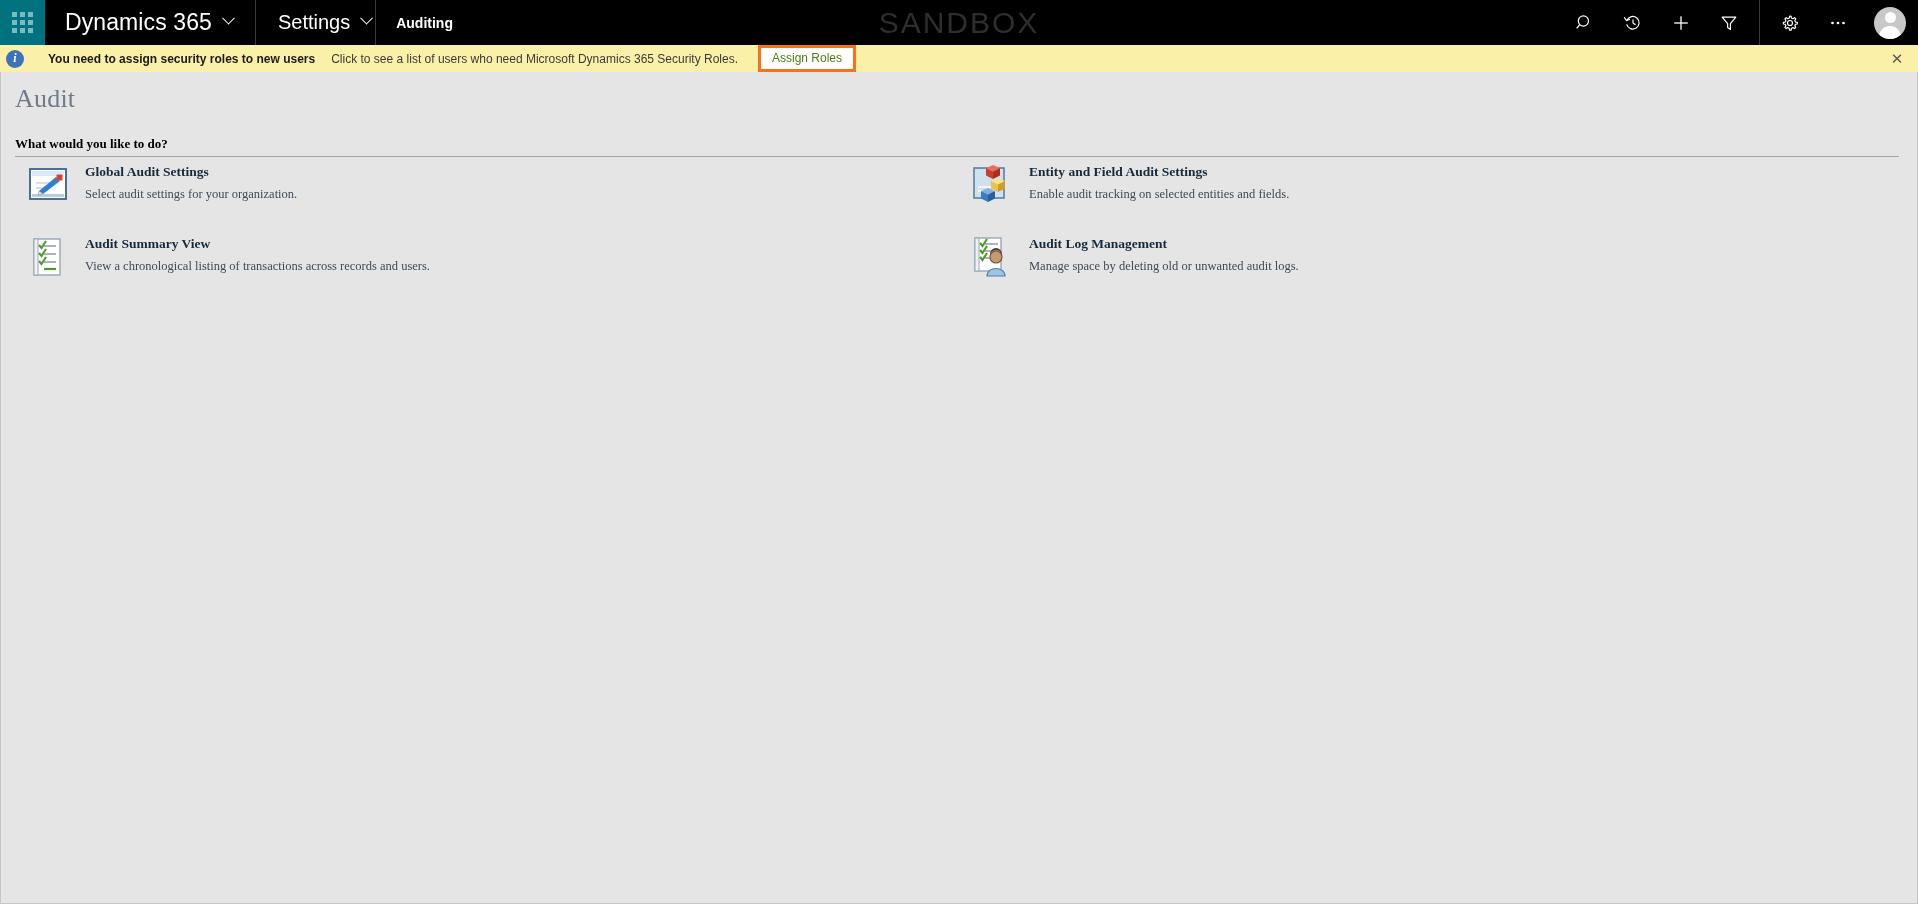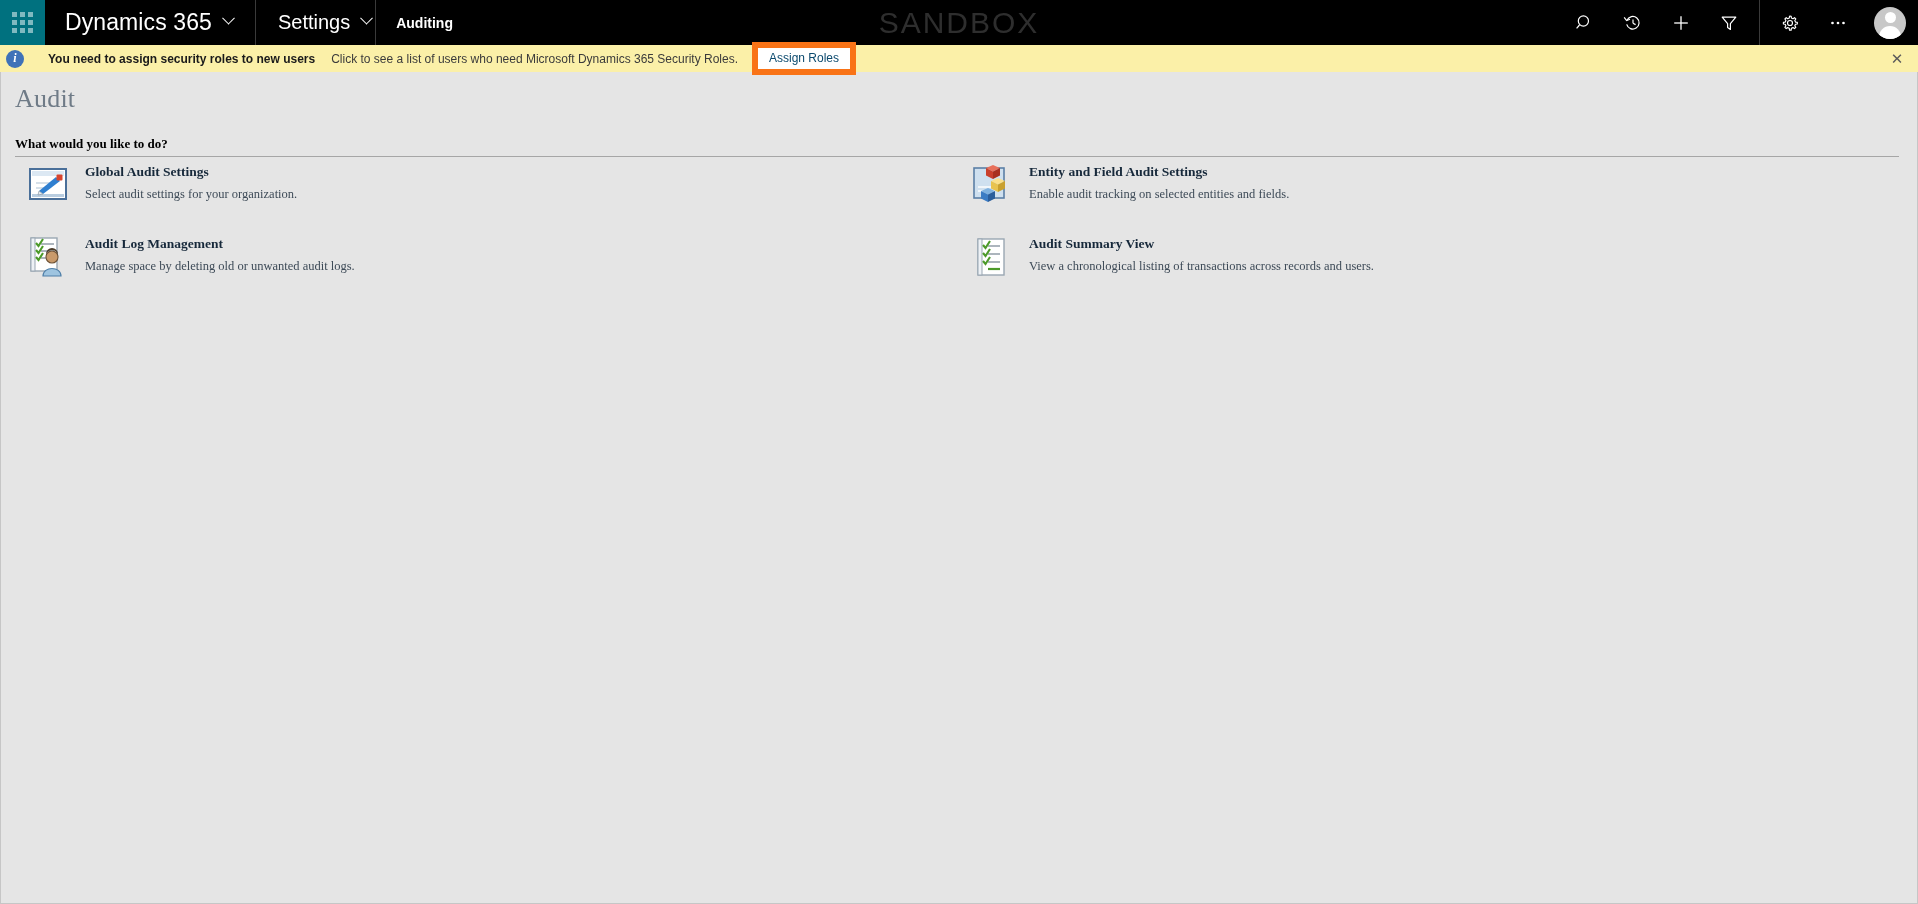--- a/index.html
+++ b/index.html
@@ -118,25 +118,25 @@
     background: #3f72b8;
     color: #ffffff;
     display: flex; align-items: center; justify-content: center;
     font-size: 12px; font-weight: 700; font-style: italic;
     font-family: "Liberation Serif", serif;
     flex: 0 0 18px;
   }
   .notif-strong { font-weight: 700; margin-left: 24px; font-size: 12px; }
   .notif-desc { margin-left: 16px; color: #3b3b3b; font-size: 12px; }
   .notif-btn {
-    margin-left: 14px;
+    margin-left: 20px;
     background: #ffffff;
-    border: 6px solid #f97316;
+    border: 3px solid #f97316;
     font-size: 12px;
-    color: #0c4a6e;
+    color: #4d7c0f;
     padding: 3px 11px;
     cursor: pointer;
     font-family: "Liberation Sans", sans-serif;
     line-height: 1.2;
   }
   .notif-close {
     position: absolute;
     right: 10px; top: 50%; transform: translateY(-50%);
     width: 22px; height: 22px;
     display: flex; align-items: center; justify-content: center;
@@ -361,53 +361,53 @@
       </span>
       <span class="tile-text">
         <span class="tile-title" style="display:block">Entity and Field Audit Settings</span>
         <span class="tile-desc" style="display:block">Enable audit tracking on selected entities and fields.</span>
       </span>
     </div>
 
     <div class="tile">
       <span class="tile-icon">
         <svg width="46" height="44" viewBox="0 0 46 44">
+          <rect x="9" y="4" width="26" height="36" fill="#ffffff" stroke="#9aa7b3" stroke-width="1.4"></rect>
+          <rect x="9" y="4" width="4" height="36" fill="#eef2f6" stroke="#9aa7b3" stroke-width="1"></rect>
+          <line x1="19" y1="11" x2="31" y2="11" stroke="#7f8d9a" stroke-width="1.3"></line>
+          <line x1="19" y1="19" x2="31" y2="19" stroke="#7f8d9a" stroke-width="1.3"></line>
+          <line x1="19" y1="27" x2="31" y2="27" stroke="#7f8d9a" stroke-width="1.3"></line>
+          <line x1="19" y1="34" x2="31" y2="34" stroke="#4c9a2a" stroke-width="2.2"></line>
+          <polyline points="14,10 16.5,13 21,6" fill="none" stroke="#4c9a2a" stroke-width="2.1"></polyline>
+          <polyline points="14,18 16.5,21 21,14" fill="none" stroke="#4c9a2a" stroke-width="2.1"></polyline>
+          <polyline points="14,26 16.5,29 21,22" fill="none" stroke="#4c9a2a" stroke-width="2.1"></polyline>
+        </svg>
+      </span>
+      <span class="tile-text">
+        <span class="tile-title" style="display:block">Audit Summary View</span>
+        <span class="tile-desc" style="display:block">View a chronological listing of transactions across records and users.</span>
+      </span>
+    </div>
+
+    <div class="tile">
+      <span class="tile-icon">
+        <svg width="46" height="44" viewBox="0 0 46 44">
           <rect x="6" y="3" width="26" height="33" fill="#ffffff" stroke="#9aa7b3" stroke-width="1.4"></rect>
           <rect x="6" y="3" width="4" height="33" fill="#eef2f6" stroke="#9aa7b3" stroke-width="1"></rect>
           <line x1="16" y1="9" x2="29" y2="9" stroke="#7f8d9a" stroke-width="1.3"></line>
           <line x1="16" y1="16" x2="29" y2="16" stroke="#7f8d9a" stroke-width="1.3"></line>
           <line x1="16" y1="23" x2="29" y2="23" stroke="#7f8d9a" stroke-width="1.3"></line>
           <polyline points="11,8  13.5,11 18,4" fill="none" stroke="#4c9a2a" stroke-width="2.1"></polyline>
           <polyline points="11,15 13.5,18 18,11" fill="none" stroke="#4c9a2a" stroke-width="2.1"></polyline>
           <polyline points="11,22 13.5,25 18,18" fill="none" stroke="#4c9a2a" stroke-width="2.1"></polyline>
           <circle cx="27" cy="22" r="6" fill="#c99a6b" stroke="#6f5336" stroke-width="1.1"></circle>
           <path d="M21 21 A6 6 0 0 1 33 21 L33 19 A6 6 0 0 0 21 19 Z" fill="#4a3a28"></path>
           <path d="M18 41 C18 31 36 31 36 41 Z" fill="#9ec4e0" stroke="#4f7fa8" stroke-width="1.2"></path>
         </svg>
       </span>
       <span class="tile-text">
         <span class="tile-title" style="display:block">Audit Log Management</span>
         <span class="tile-desc" style="display:block">Manage space by deleting old or unwanted audit logs.</span>
       </span>
     </div>
 
-    <div class="tile">
-      <span class="tile-icon">
-        <svg width="46" height="44" viewBox="0 0 46 44">
-          <rect x="9" y="4" width="26" height="36" fill="#ffffff" stroke="#9aa7b3" stroke-width="1.4"></rect>
-          <rect x="9" y="4" width="4" height="36" fill="#eef2f6" stroke="#9aa7b3" stroke-width="1"></rect>
-          <line x1="19" y1="11" x2="31" y2="11" stroke="#7f8d9a" stroke-width="1.3"></line>
-          <line x1="19" y1="19" x2="31" y2="19" stroke="#7f8d9a" stroke-width="1.3"></line>
-          <line x1="19" y1="27" x2="31" y2="27" stroke="#7f8d9a" stroke-width="1.3"></line>
-          <line x1="19" y1="34" x2="31" y2="34" stroke="#4c9a2a" stroke-width="2.2"></line>
-          <polyline points="14,10 16.5,13 21,6" fill="none" stroke="#4c9a2a" stroke-width="2.1"></polyline>
-          <polyline points="14,18 16.5,21 21,14" fill="none" stroke="#4c9a2a" stroke-width="2.1"></polyline>
-          <polyline points="14,26 16.5,29 21,22" fill="none" stroke="#4c9a2a" stroke-width="2.1"></polyline>
-        </svg>
-      </span>
-      <span class="tile-text">
-        <span class="tile-title" style="display:block">Audit Summary View</span>
-        <span class="tile-desc" style="display:block">View a chronological listing of transactions across records and users.</span>
-      </span>
-    </div>
-
   </div>
 </div>
 
 </body></html>

